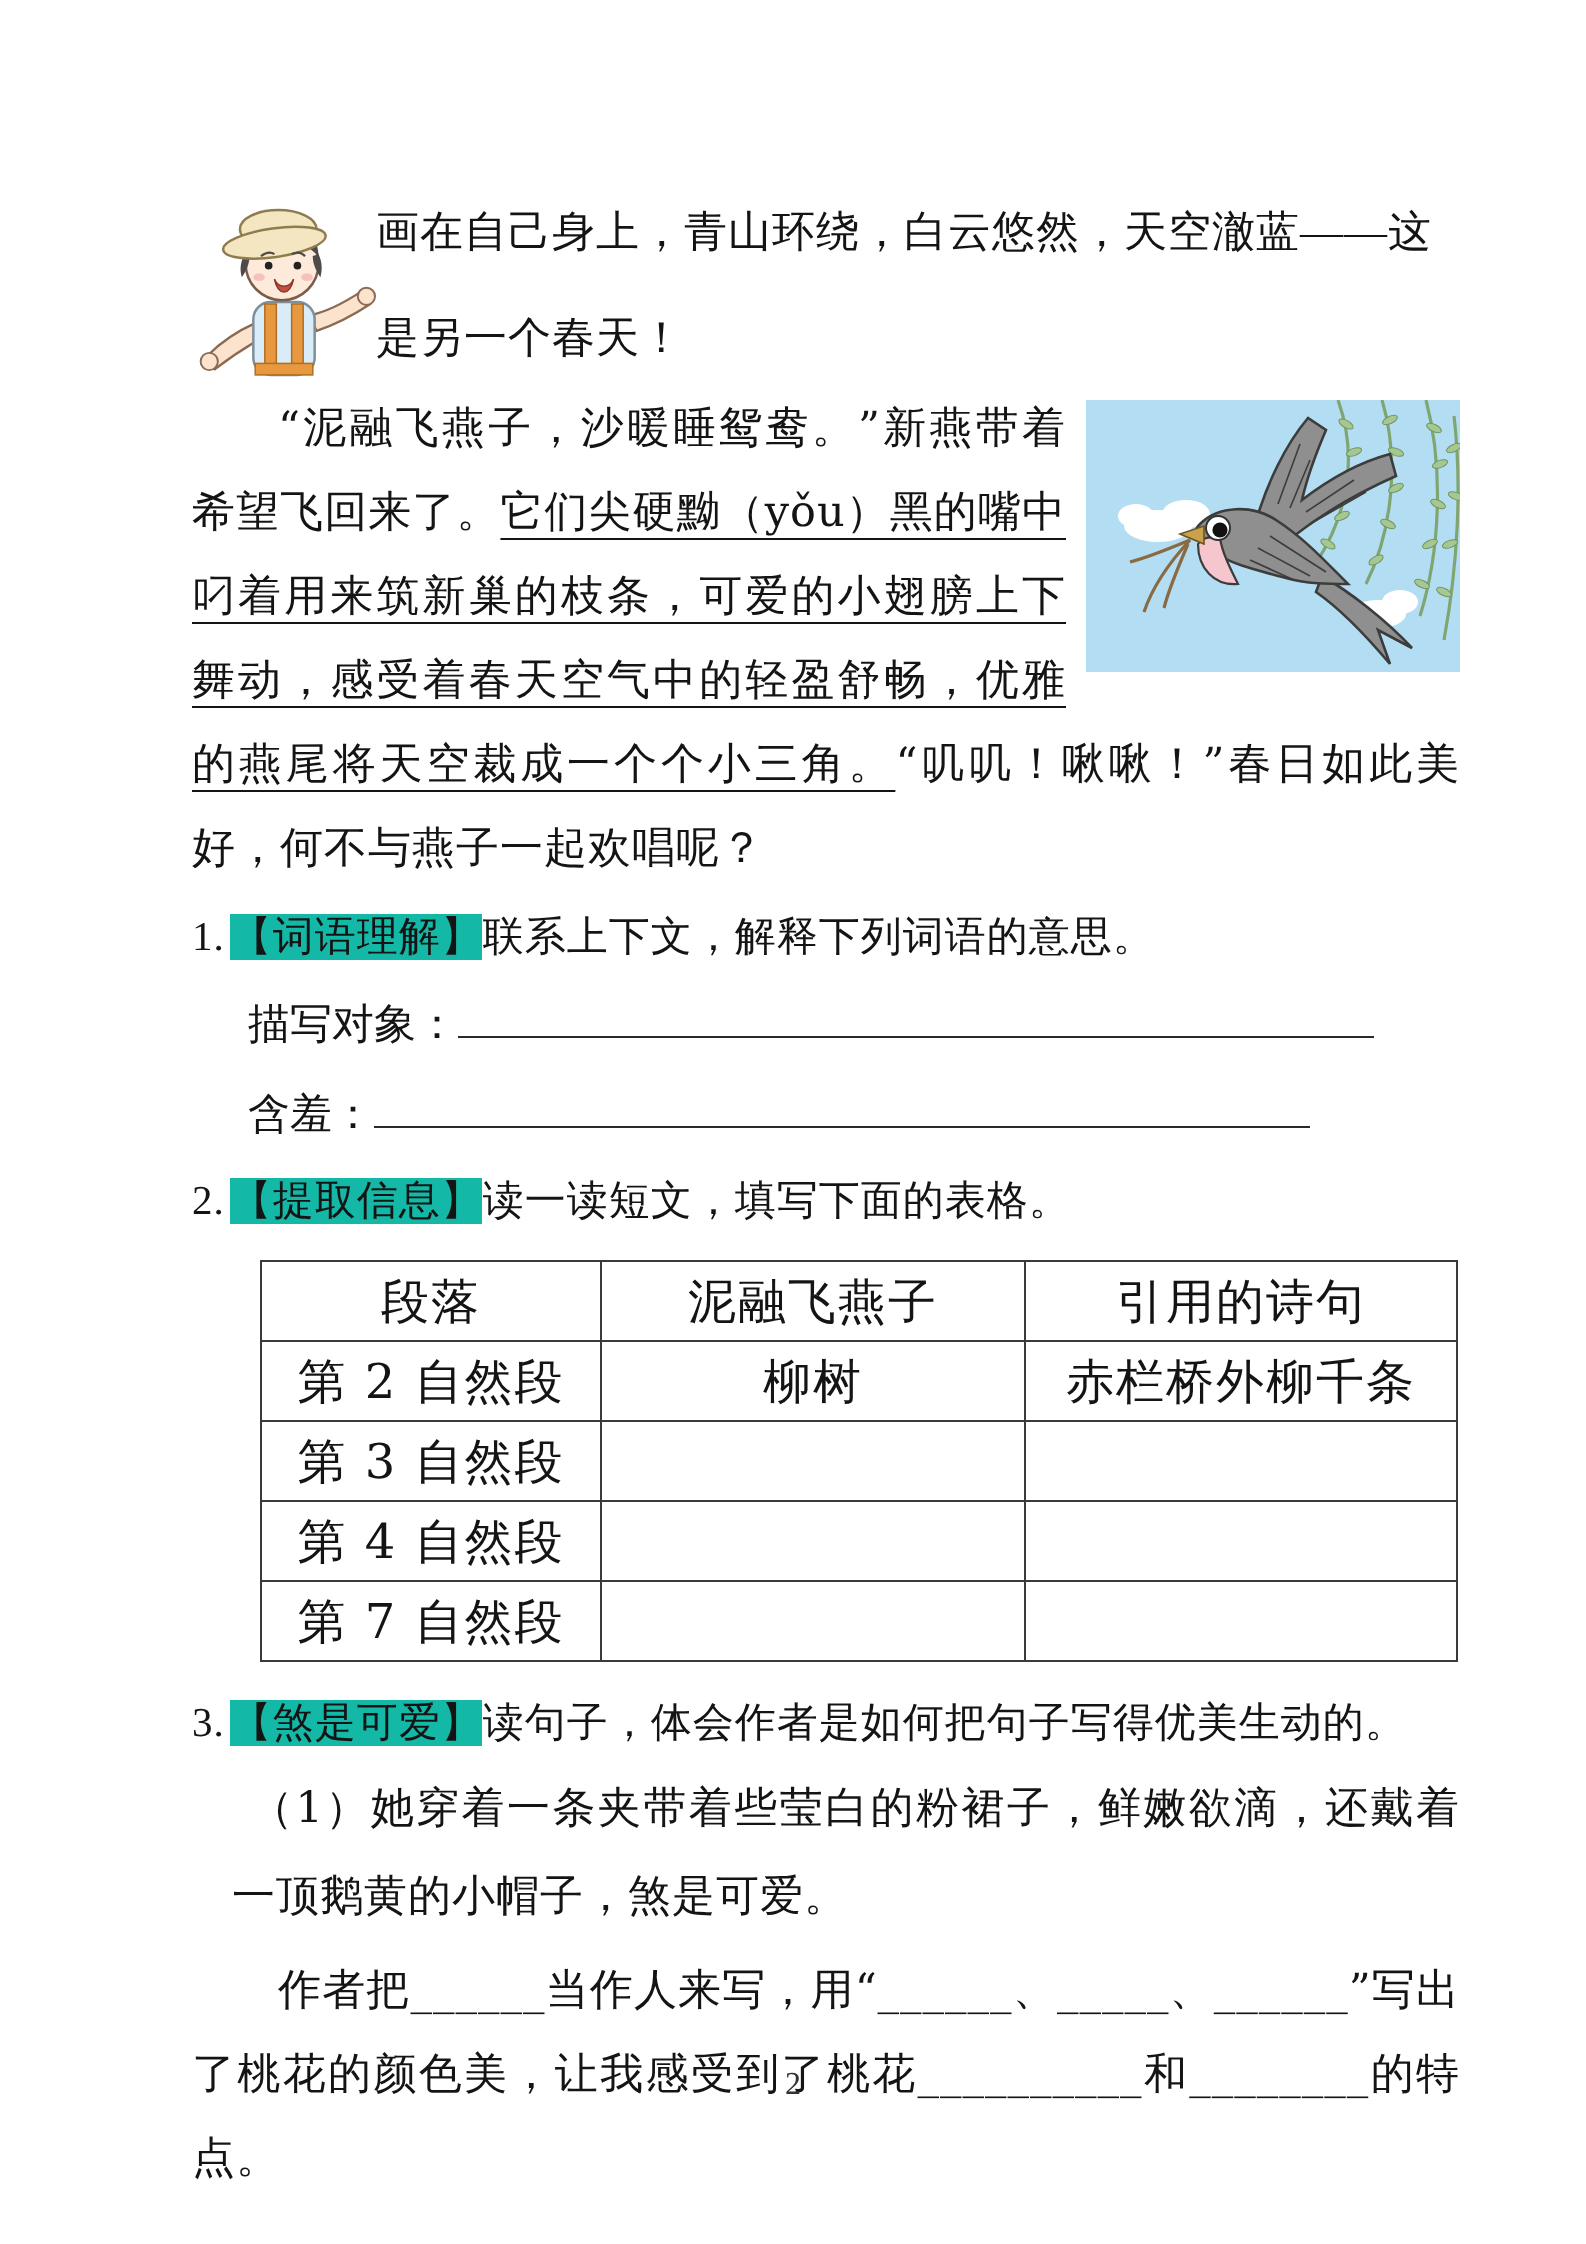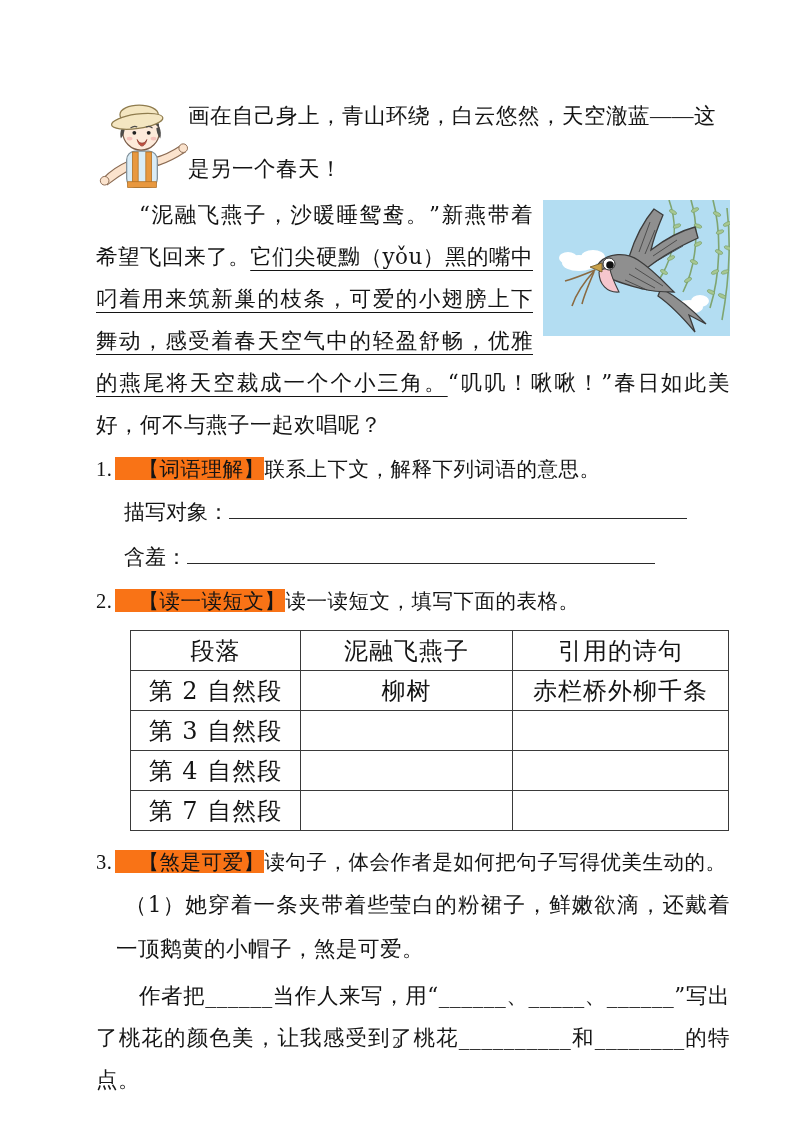--- a/index.html
+++ b/index.html
@@ -32,21 +32,21 @@
   }
   .swallow-box { float:right; width:187px; height:136px; margin:6px 0 14px 10px; }
   .swallow-box svg { display:block; }
   .u-text { text-decoration:underline; text-underline-offset:6px; text-decoration-thickness:1px; }
 
   .closing { font-size:21.5px; line-height:42px; text-indent:2em; letter-spacing:0.5px; }
 
   
   .q-line { font-size:20.5px; line-height:42px; letter-spacing:0.5px; }
   .q-num { font-family:"Liberation Serif", serif; margin-right:3px; }
-  .q-tag { background:#f97316;padding-left:23px; }
+  .q-tag { background:#14b8a6; }
   .q1-wrap { margin-top:2px; }
 
   
   .blank-row { font-size:21px; line-height:45px; padding-left:28px; white-space:nowrap; }
   .blank-line { display:inline-block; border-bottom:1.2px solid #2a2a2a; height:21px; vertical-align:baseline; }
 
   
   table { border-collapse:collapse; margin:8px 0 0 34px; table-layout:fixed; }
   th, td {
     border:1.4px solid #3a3a3a;
@@ -193,21 +193,21 @@
     <div class="blank-row kai">
       <span>描写对象：</span><span class="blank-line" style="width:458px"></span>
     </div>
     <div class="blank-row kai">
       <span>含羞：</span><span class="blank-line" style="width:468px"></span>
     </div>
   </div>
 
   <div>
     <div class="q-line hei">
-      <span class="q-num">2.</span><span class="q-tag">【读一读短文】</span><span>读一读短文，填写下面的表格。</span>
+      <span class="q-num">2.</span><span class="q-tag">【提取信息】</span><span>读一读短文，填写下面的表格。</span>
     </div>
     <table>
       <colgroup>
           <col style="width:170px">
           <col style="width:212px">
           <col style="width:216px">
         </colgroup>
       <thead>
         <tr>
           <th>段落</th>

